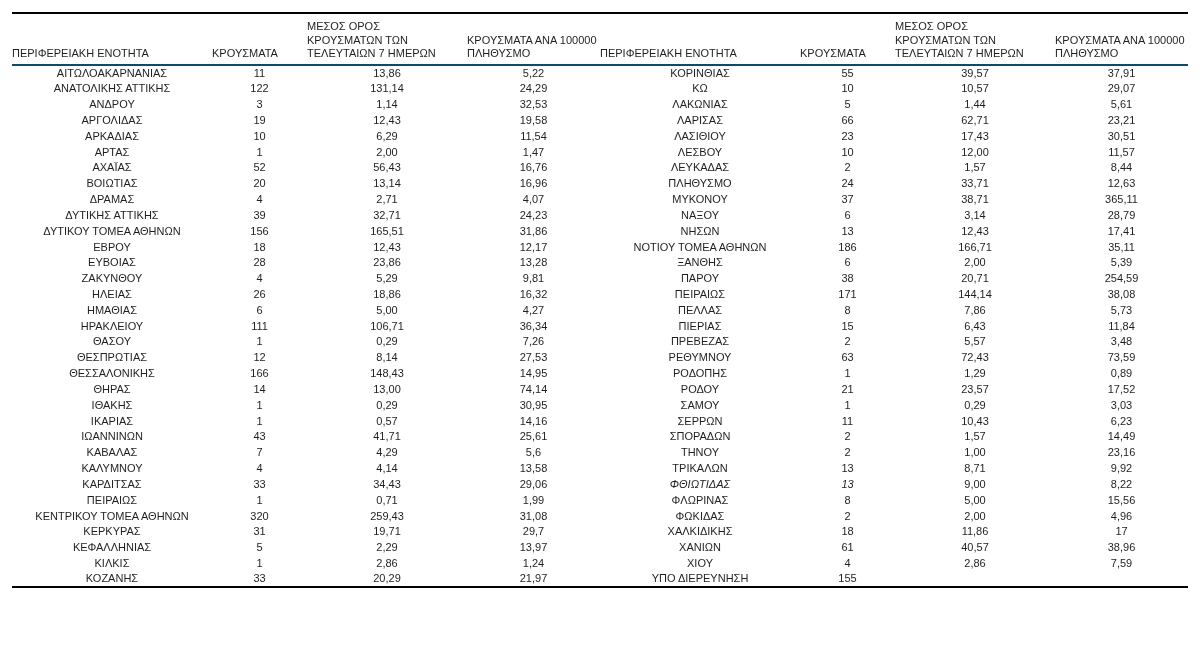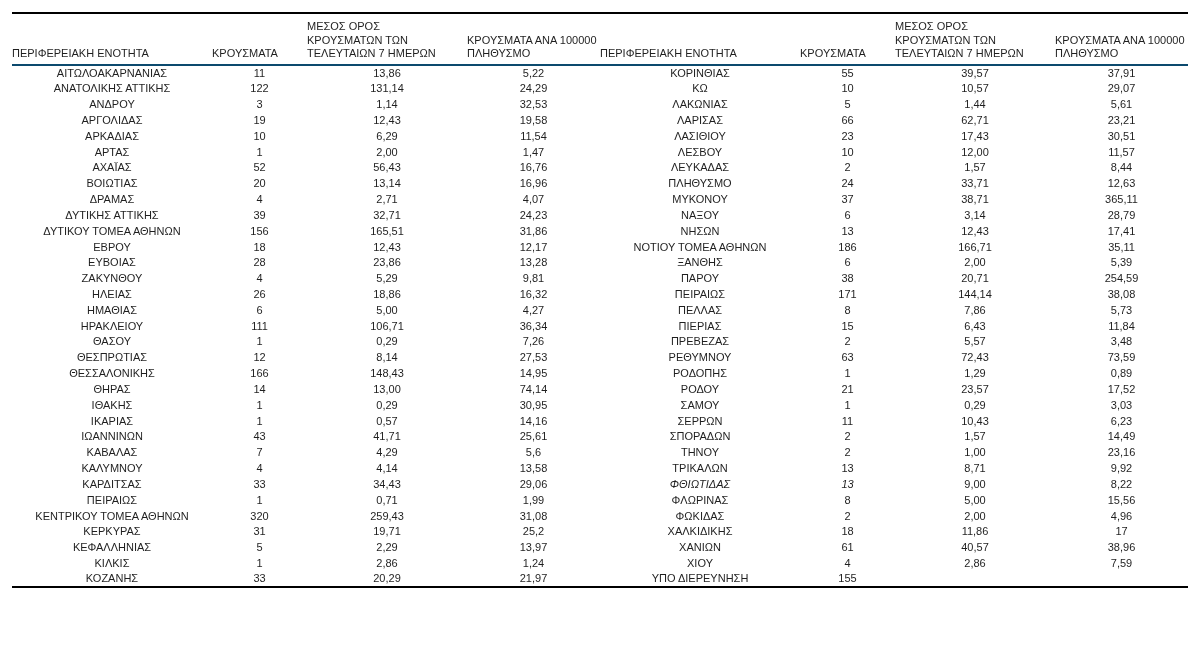--- a/index.html
+++ b/index.html
@@ -393,21 +393,21 @@
           <td>31,08</td>
           <td>ΦΩΚΙΔΑΣ</td>
           <td>2</td>
           <td>2,00</td>
           <td>4,96</td>
         </tr>
         <tr>
           <td>ΚΕΡΚΥΡΑΣ</td>
           <td>31</td>
           <td>19,71</td>
-          <td>25,2</td>
+          <td>29,7</td>
           <td>ΧΑΛΚΙΔΙΚΗΣ</td>
           <td>18</td>
           <td>11,86</td>
           <td>17</td>
         </tr>
         <tr>
           <td>ΚΕΦΑΛΛΗΝΙΑΣ</td>
           <td>5</td>
           <td>2,29</td>
           <td>13,97</td>

